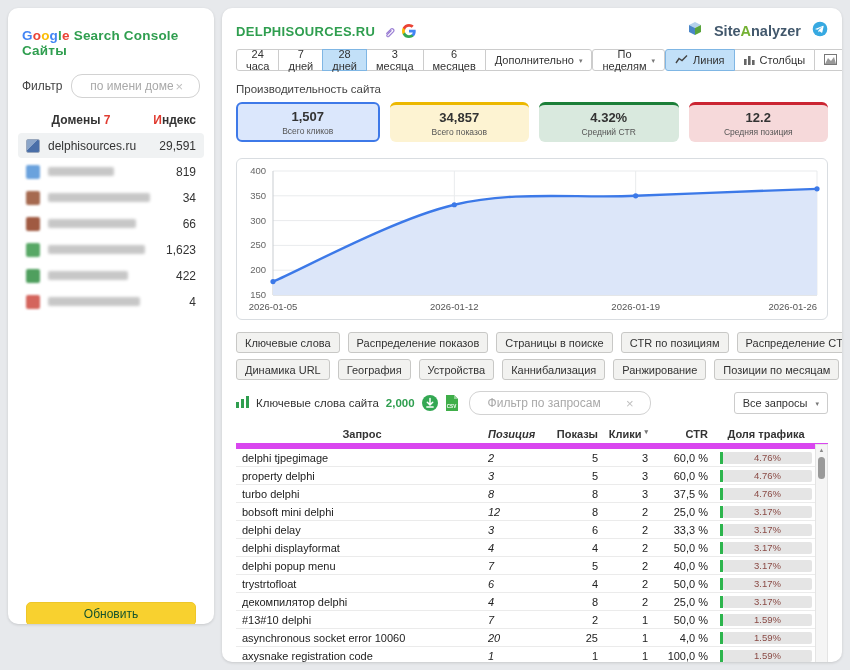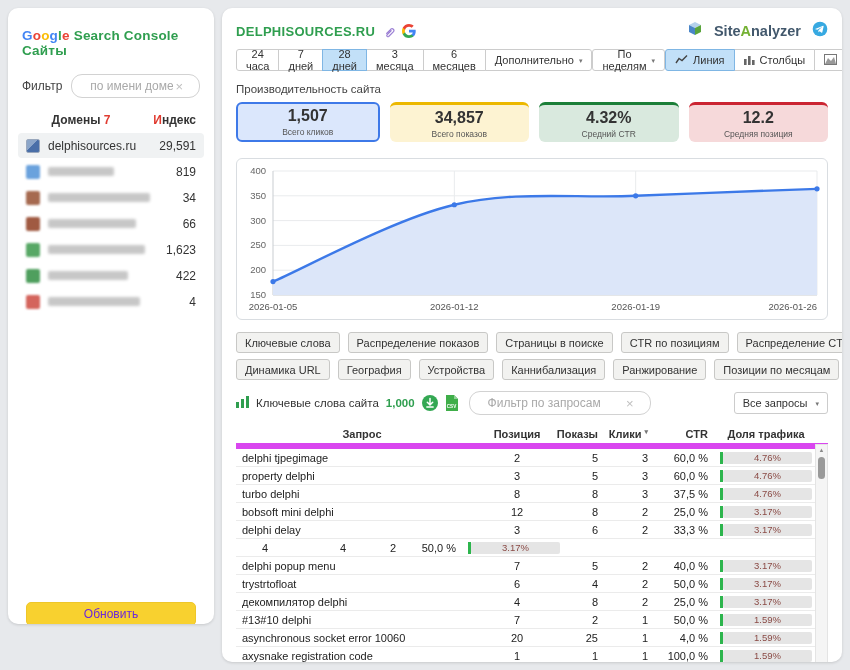--- a/index.html
+++ b/index.html
@@ -22,21 +22,21 @@
   .dom-header{display:flex;font-size:12px;font-weight:bold;color:#333;padding:3px 8px 6px;}
   .dh-left{flex:1;text-align:center;}
   .dh-right{width:60px;text-align:right;}
   .dom-row{display:flex;align-items:center;height:25px;padding:0 8px;font-size:12px;color:#333;border-radius:4px;margin-bottom:1px;}
   .dom-row.selected{background:#f0f2f3;}
   .favicon{width:14px;height:14px;border-radius:2px;margin-right:8px;flex:none;}
   .fav-ds{background:linear-gradient(135deg,#8ca6c9 0 45%,#4a6fa8 45% 100%);border:1px solid #9aa8bd;box-sizing:border-box;}
   .blur-fav{filter:blur(1.2px);}
   .blur-bar{height:9px;border-radius:2px;background:#c7c7c7;filter:blur(1.6px);}
   .dom-count{margin-left:auto;}
-  .yellow-btn{position:absolute;left:18px;width:170px;height:24px;background:#f8d12f;border:1px solid #eec629;border-radius:5px;font-size:12px;color:#6d28d9;font-family:inherit;cursor:pointer;}
+  .yellow-btn{position:absolute;left:18px;width:170px;height:24px;background:#f8d12f;border:1px solid #eec629;border-radius:5px;font-size:12px;color:#14532d;font-family:inherit;cursor:pointer;}
   #btn-refresh{top:594px;}
   #btn-switch{top:623px;}
 
   
   .m-header{display:flex;align-items:center;padding:13px 14px 6px;}
   .site-title{font-size:13px;font-weight:bold;letter-spacing:.3px;}
   .hdr-icon{margin-left:7px;display:inline-flex;align-items:center;}
   .brand{margin-left:auto;display:flex;align-items:center;gap:11px;}
   .brand-text{font-size:14.5px;font-weight:bold;color:#42586c;}
   .brand-text .ga{color:#74b133;}
@@ -49,21 +49,21 @@
   .seg .btn:last-child{border-radius:0 3px 3px 0;}
   .btn.single{border-radius:3px;margin-left:0;}
   .btn.active{background:#c2e0f8;border-color:#7fb6e4;position:relative;z-index:1;}
   .caret{font-size:7px;color:#777;line-height:1;}
   .sp1{width:22px;} .sp2{flex:1;}
 
   
   .perf-label{font-size:11.5px;color:#444;margin:12px 14px 7px;}
   .cards{display:flex;gap:10px;padding:0 14px;}
   .stat{flex:1;height:40px;border-radius:6px;display:flex;flex-direction:column;align-items:center;justify-content:center;box-sizing:border-box;}
-  .stat .v{font-size:16px;font-weight:bold;color:#333;}
+  .stat .v{font-size:13px;font-weight:bold;color:#333;}
   .stat .l{font-size:8.5px;color:#555;margin-top:2px;}
 
   
   .chart-box{margin:16px 14px 0;border:1px solid #d9dde1;border-radius:6px;height:160px;overflow:hidden;}
   .chart-box svg{display:block;width:100%;height:100%;}
 
   
   .tabs{display:flex;gap:8px;padding:0 14px;margin-top:12px;}
   .tabs + .tabs{margin-top:6px;}
   .tab{border:1px solid #c8c8c6;background:#f2f2f0;border-radius:3px;font-size:11px;color:#333;height:21px;padding:0 8px;display:inline-flex;align-items:center;font-family:inherit;cursor:pointer;white-space:nowrap;}
@@ -75,21 +75,21 @@
   .icon-btn{display:inline-flex;align-items:center;cursor:pointer;background:none;border:none;padding:0;}
   .kw-filter{width:148px;flex:none;margin-left:4px;}
   .dd{margin-left:auto;border:1px solid #ccc;border-radius:3px;height:22px;display:inline-flex;align-items:center;gap:8px;padding:0 8px;font-size:11px;color:#333;background:#fff;cursor:pointer;}
 
   
   .table-wrap{position:relative;margin:9px 14px 0;height:256px;overflow:hidden;}
   .thead{display:flex;align-items:center;height:19px;border-bottom:6px solid #d946ef;font-weight:bold;font-size:11px;color:#333;padding-right:16px;}
   .trow{display:flex;align-items:center;height:17px;border-bottom:1px solid #ebebeb;font-size:11px;color:#222;padding-right:16px;}
   .c-query{flex:1;padding-left:6px;overflow:hidden;white-space:nowrap;}
   .thead .c-query{text-align:center;padding-left:0;}
-  .c-pos{width:58px;text-align:center;}
+  .c-pos{width:58px;text-align:left;font-style:italic;}
   .c-imp{width:52px;text-align:right;}
   .c-clk{width:50px;text-align:right;display:flex;justify-content:flex-end;gap:3px;}
   .trow .c-clk{display:block;}
   .c-ctr{width:60px;text-align:right;}
   .c-share{width:104px;display:flex;align-items:center;padding-left:12px;box-sizing:border-box;}
   .thead .c-share{display:block;text-align:center;}
   .share-bar{width:3px;height:12px;background:#2db54d;flex:none;}
   .share-pill{flex:1;height:12px;line-height:12px;background:#e5e5e5;border-radius:2px;text-align:center;font-size:9.5px;color:#8a4a45;}
   .vscroll{position:absolute;right:0;top:20px;bottom:0;width:13px;background:#f5f5f5;border:1px solid #e4e4e4;box-sizing:border-box;display:flex;flex-direction:column;align-items:center;}
   .vs-arrow{font-size:6px;color:#8a8a8a;line-height:10px;height:10px;}
@@ -310,21 +310,21 @@
 
   <div class="kw-bar">
     <span>
       <svg width="13" height="12" viewBox="0 0 13 12">
           <rect x="0" y="6" width="3" height="6" fill="#2f9e4f"></rect>
           <rect x="5" y="3" width="3" height="9" fill="#2f9e4f"></rect>
           <rect x="10" y="0" width="3" height="12" fill="#2f9e4f"></rect>
         </svg>
     </span>
     <span class="kw-label">Ключевые слова сайта</span>
-    <span class="kw-count">1,000</span>
+    <span class="kw-count">2,000</span>
     <button class="icon-btn">
       <svg width="16" height="16" viewBox="0 0 16 16">
           <circle cx="8" cy="8" r="8" fill="#34a853"></circle>
           <path d="M8 3.5v6M5.3 7.2L8 9.9l2.7-2.7" stroke="#fff" stroke-width="1.5" fill="none" stroke-linecap="round"></path>
           <path d="M4.8 12h6.4" stroke="#fff" stroke-width="1.3" stroke-linecap="round"></path>
         </svg>
     </button>
     <button class="icon-btn">
       <svg width="13" height="16" viewBox="0 0 13 16">
           <path d="M1 0h8l4 4v12H1z" fill="#3fae49"></path>
@@ -404,20 +404,21 @@
           <div class="c-pos">3</div>
           <div class="c-imp">6</div>
           <div class="c-clk">2</div>
           <div class="c-ctr">33,3 %</div>
           <div class="c-share">
             <span class="share-bar"></span>
             <span class="share-pill">3.17%</span>
           </div>
         </div>
         <div class="trow">
+          <div class="c-query">delphi displayformat</div>
           <div class="c-pos">4</div>
           <div class="c-imp">4</div>
           <div class="c-clk">2</div>
           <div class="c-ctr">50,0 %</div>
           <div class="c-share">
             <span class="share-bar"></span>
             <span class="share-pill">3.17%</span>
           </div>
         </div>
         <div class="trow">

